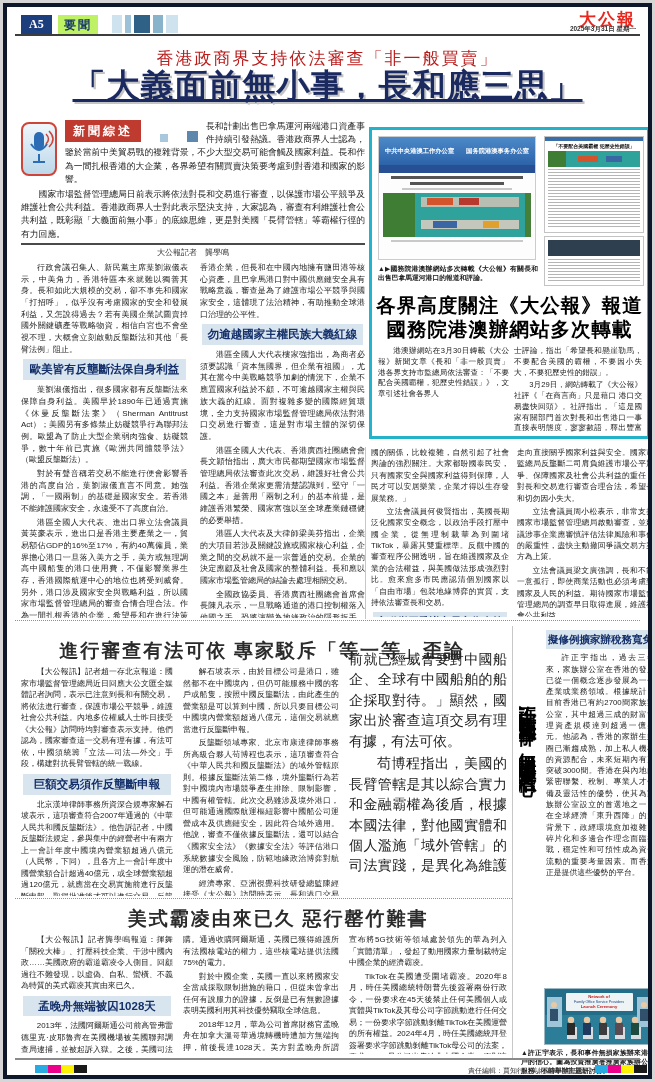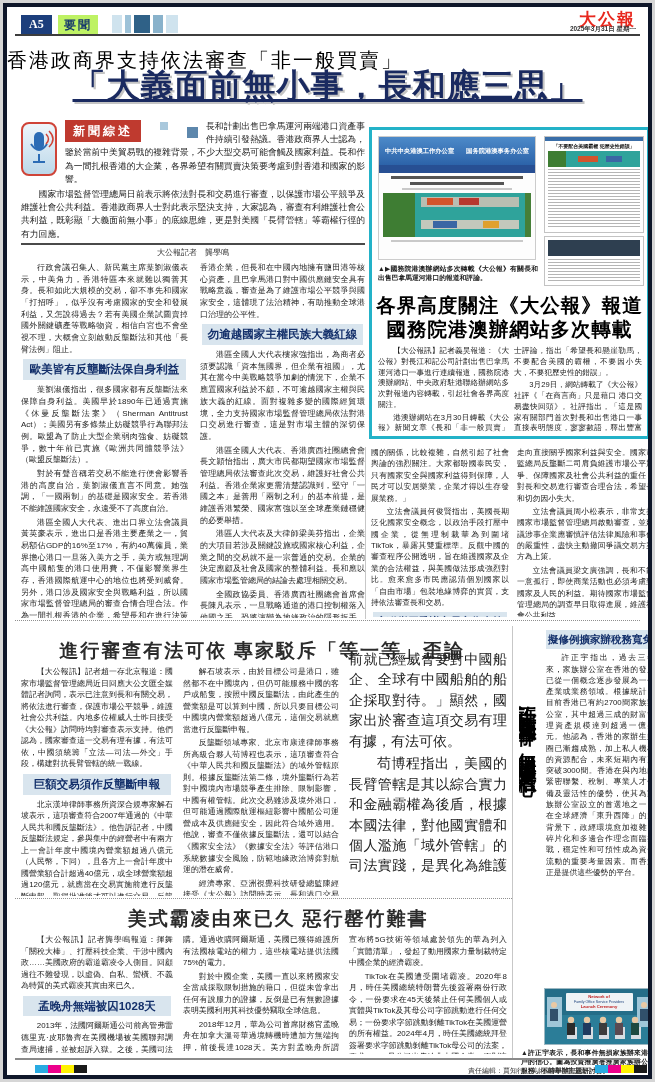--- a/index.html
+++ b/index.html
@@ -15,26 +15,26 @@
   .vr{border-left:1px solid #c7c7c7;}
   .dot{border-top:1px dotted #8f8f8f;}
   
   .tag-a5{left:14px;top:8px;background:#1c3e7c;color:#fff;font-weight:bold;font-size:12px;padding:2px 8px;font-family:"Liberation Serif",serif;}
   .tag-sec{left:51px;top:8px;background:#bef264;color:#17396b;font-weight:bold;font-size:12px;padding:2px 6px;letter-spacing:2px;}
   .deco{top:8px;left:105px;display:flex;gap:3px;height:18px;}
   .deco span{display:block;height:18px;}
   .mast-rule{left:8px;right:8px;top:27px;border-top:2px solid #3d3d3d;}
   .logo{right:12px;top:1px;color:#e8281e;font-size:17px;letter-spacing:2px;}
   .pdate{right:12px;top:18px;font-size:6.5px;font-weight:bold;color:#333;}
-  .kicker{left:0;right:0;top:40px;text-align:left;font-size:20px;color:#000000;letter-spacing:2px;}
+  .kicker{left:0;right:0;top:40px;text-align:center;font-size:17px;color:#b91c1c;letter-spacing:2px;}
   .headline{left:0;right:0;top:57px;text-align:center;font-size:33px;font-weight:bold;color:#1a2a60;letter-spacing:1px;text-shadow:2px 2px 0 #c4c4c4;text-decoration:underline;}
   
   .summary{left:14px;top:113px;width:344px;height:121px;font-size:8.8px;line-height:1.5;text-align:justify;color:#222;overflow:hidden;}
   .mic{float:left;width:36px;height:54px;margin:2px 8px 2px 0;border:2px solid #cf4438;border-radius:8px;background:linear-gradient(180deg,#eef6fb,#bcd8ea);}
-  .badgerow{float:left;margin:0 8px 3px 0;display:flex;align-items:flex-start;gap:19px;}
+  .badgerow{float:left;margin:0 8px 3px 0;display:flex;align-items:flex-end;gap:19px;}
   .badge{background:#bf3a2f;color:#fff;font-weight:bold;font-size:12px;padding:2px 8px;letter-spacing:3px;}
   .sq1{display:block;width:8px;height:8px;background:#a9c8dc;margin-top:2px;}
   .sq2{display:block;width:11px;height:11px;background:#5d87ac;margin-top:7px;}
   .sum-rule{left:14px;top:236px;width:344px;border-top:2px solid #4a4a4a;}
   .byline{left:14px;top:240px;width:344px;text-align:center;font-size:8px;color:#333;}
   
   .mc1{left:14px;top:255px;width:167px;height:356px;}
   .mc2{left:193px;top:255px;width:165px;height:356px;}
   .mc3{left:364px;top:440px;width:138px;height:170px;font-size:7.8px;}
   .mc4{left:510px;top:440px;width:137px;height:170px;font-size:7.8px;}
@@ -193,21 +193,20 @@
       <div class="clip" style="height:50px;margin-top:3px;">
         <div style="height:16px;background:#2e3f50;margin:3px;"></div>
         <div class="tlines" style="height:24px;margin:2px 3px;"></div>
       </div>
     </div>
     <div class="abs boxhead serifb">
       <div>各界高度關注《大公報》報道</div>
       <div>國務院港澳辦網站多次轉載</div>
     </div>
     <div class="abs col bL">
-      <p>【大公報訊】記者義昊報道：《大公報》對長江和記公司計劃出售巴拿馬運河港口一事進行連續報道，國務院港澳辦網站、中央政府駐港聯絡辦網站多次對報道內容轉載，引起社會各界高度關注。</p>
       <p>港澳辦網站在3月30日轉載《大公報》新聞文章《長和「非一般買賣」 港各界支持市監總局依法審查：「不要配合美國霸權，犯歷史性錯誤」》，文章引述社會各界人</p>
     </div>
     <div class="abs col bR">
       <p class="ni">士評論，指出「希望長和懸崖勒馬，不要配合美國的霸權，不要因小失大，不要犯歷史性的錯誤」。</p>
       <p>3月29日，網站轉載了《大公報》社評《「在商言商」只是藉口 港口交易盡快回頭》。社評指出，「這是國家有關部門首次對長和出售港口一事直接表明態度，寥寥數語，釋出豐富信息。希望有關企業認清這一信息的分量，盡快停止交易，否則後果嚴重。」</p>
     </div>
   </div>
 
   <div class="abs dot dot1"></div>
   <div class="abs revhead serifb">進行審查有法可依 專家駁斥「等一等」歪論</div>

